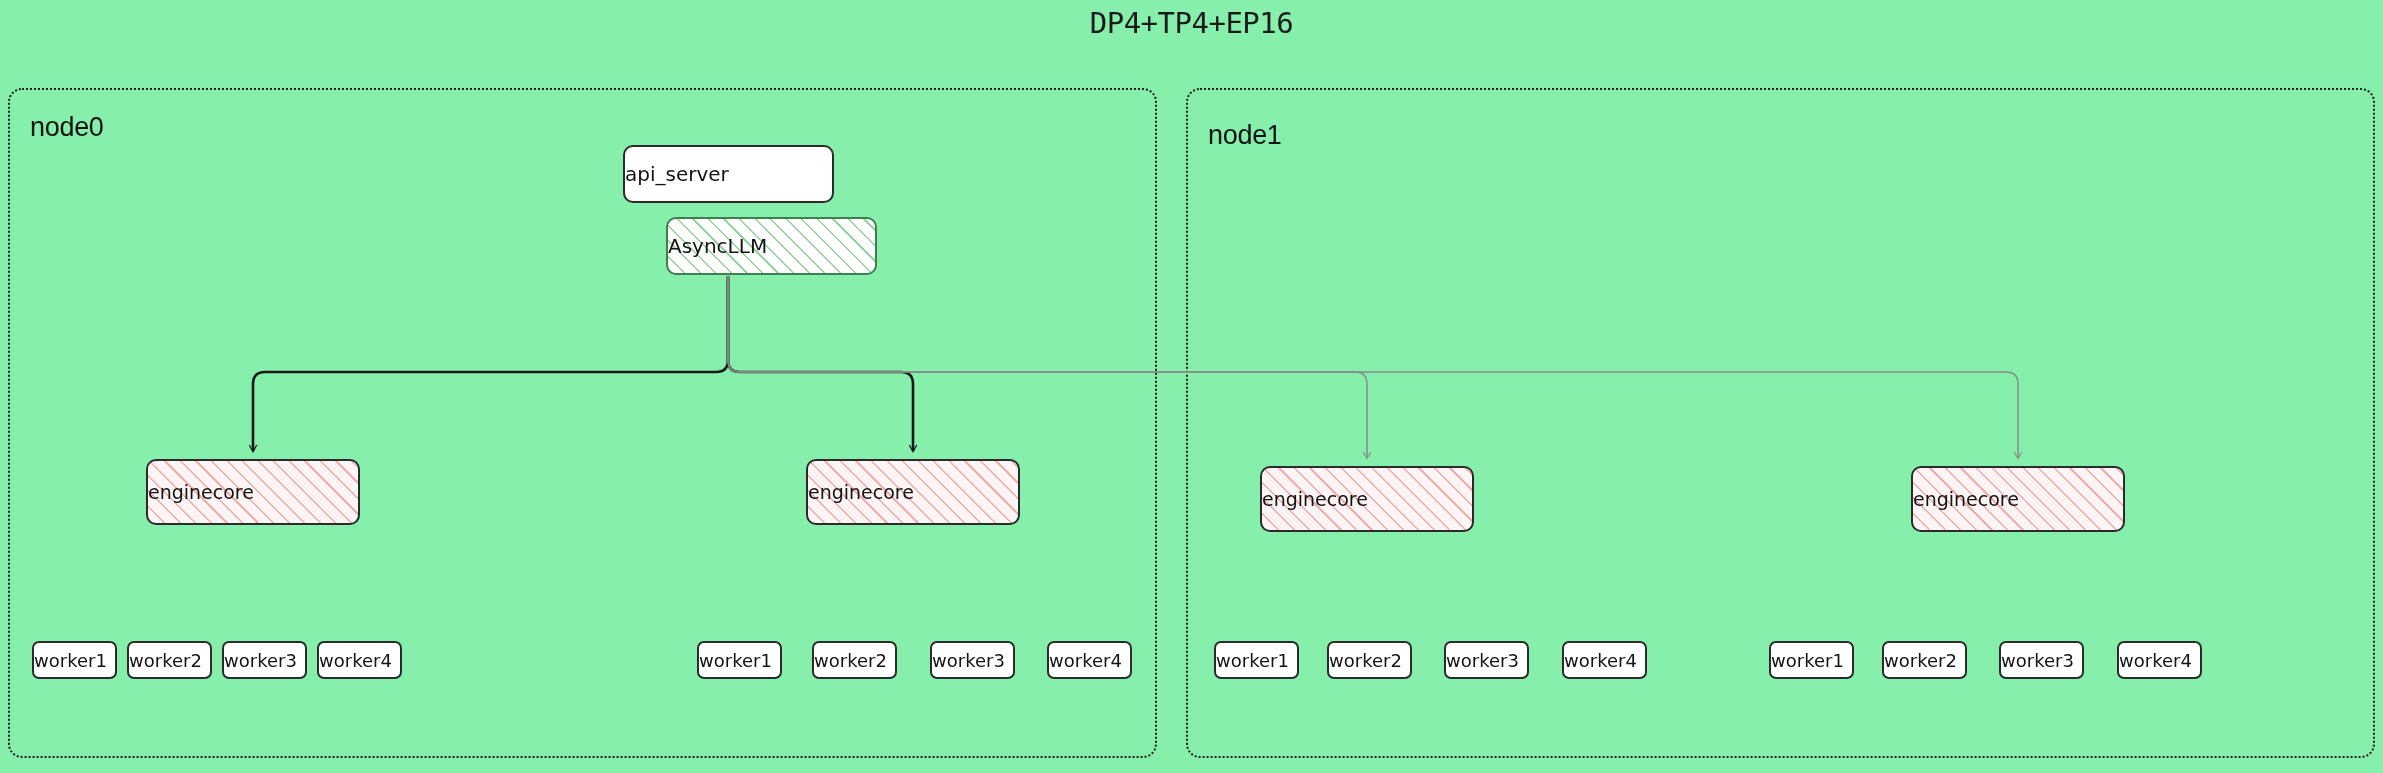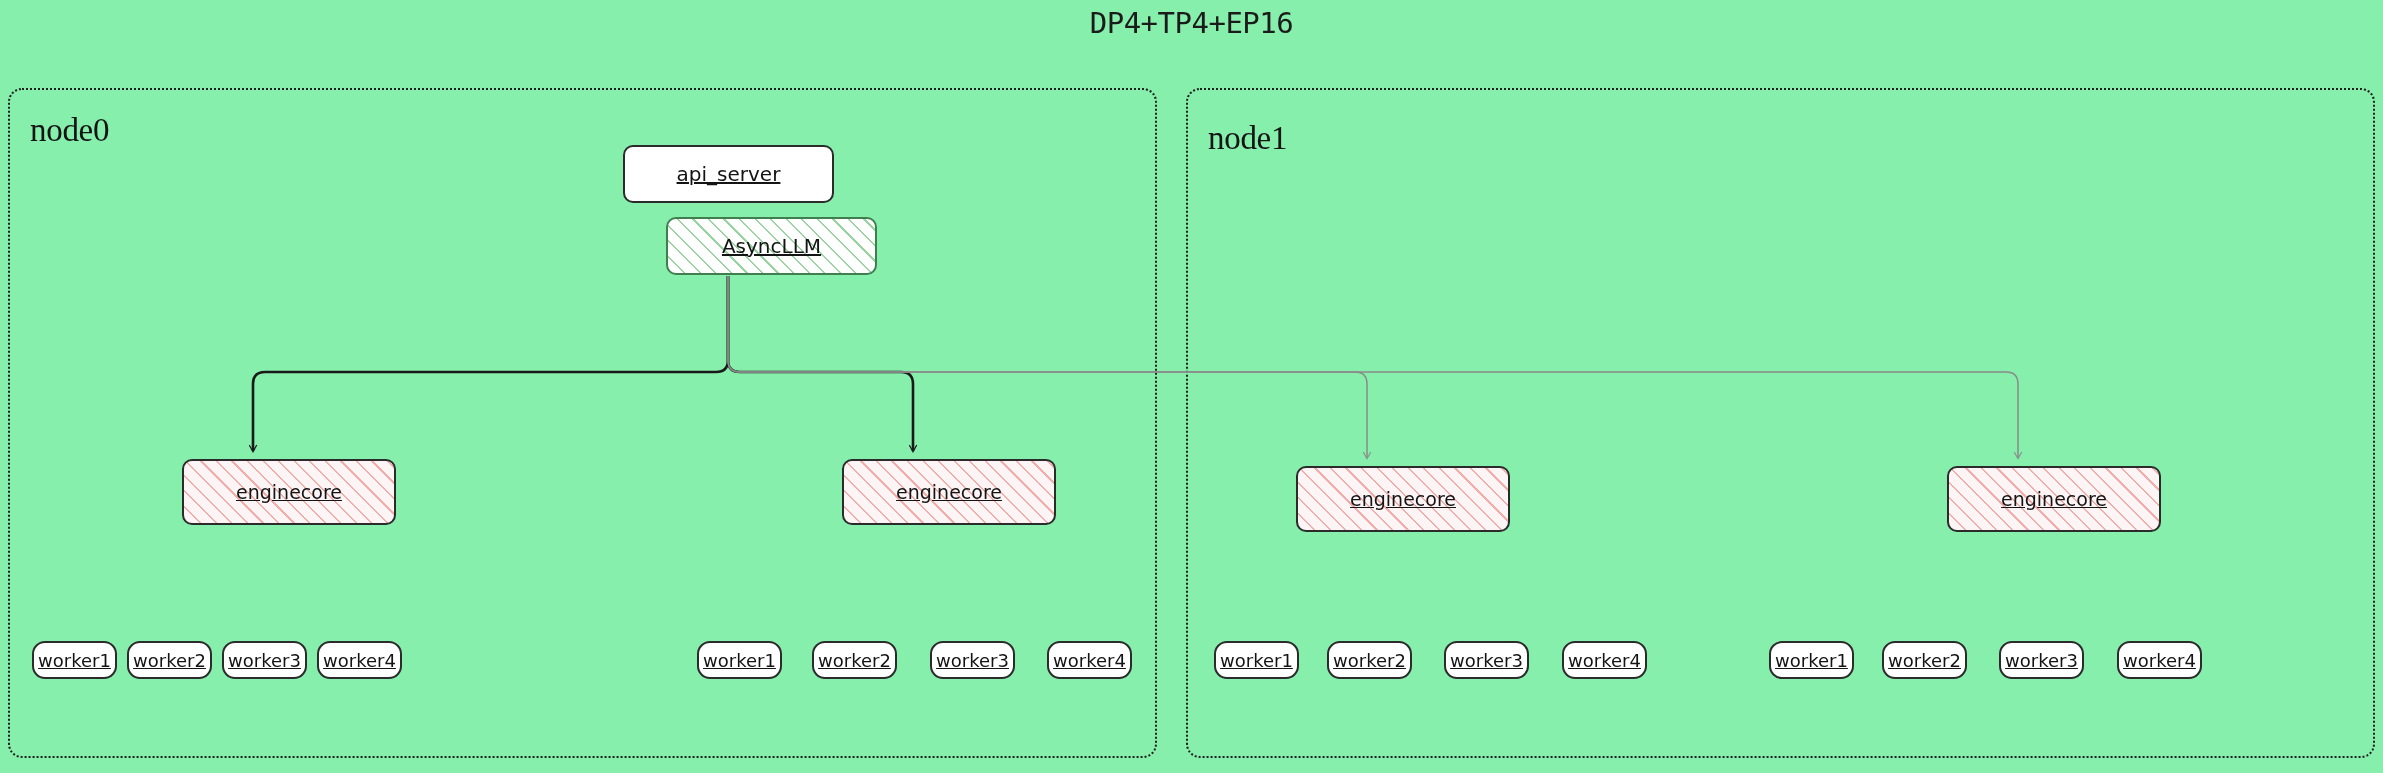--- a/index.html
+++ b/index.html
@@ -37,22 +37,22 @@
   
   .cluster {
     position: absolute;
     box-sizing: border-box;
     border: 2.4px dotted #1f1f1f;
     border-radius: 14px;
     background: transparent;
   }
   .cluster-label {
     position: absolute;
-    font-family: Liberation Serif, serif;
-    font-size: 33px;
+    font-family: Liberation Sans, sans-serif;
+    font-size: 27px;
     font-weight: 500;
     color: #141414;
     white-space: nowrap;
     letter-spacing: -0.3px;
   }
 
   
   #edges {
     position: absolute;
     left: 0;
@@ -61,27 +61,25 @@
     height: 773px;
     pointer-events: none;
   }
 
   
   .node {
     position: absolute;
     box-sizing: border-box;
     display: flex;
     align-items: center;
-    justify-content: center;
     border-radius: 10px;
     background-color: #ffffff;
     color: #141414;
     white-space: nowrap;
     text-align: center;
-    text-decoration: underline;
   }
 
   .node-plain {
     border: 2.2px solid #2b2b2b;
     font-size: 20px;
   }
 
   .node-async {
     border: 2.2px solid #3f7f4f;
     font-size: 20px;
@@ -99,26 +97,25 @@
     border: 2.4px solid #2b2b2b;
     font-size: 19px;
     background-color: #fdf5f5;
     background-image: repeating-linear-gradient(
       45deg,
       rgba(236,130,125,0.62) 0px,
       rgba(236,130,125,0.62) 1.6px,
       rgba(255,255,255,0) 1.6px,
       rgba(255,255,255,0) 11px
     );
-    margin-left: 36px;
   }
 
   .node-worker {
     border: 2.2px solid #2b2b2b;
-    border-radius: 13px;
+    border-radius: 7px;
     font-size: 18px;
   }
 
   .node-label {
     display: block;
     pointer-events: none;
   }
 </style>
 </head>
 <body>

